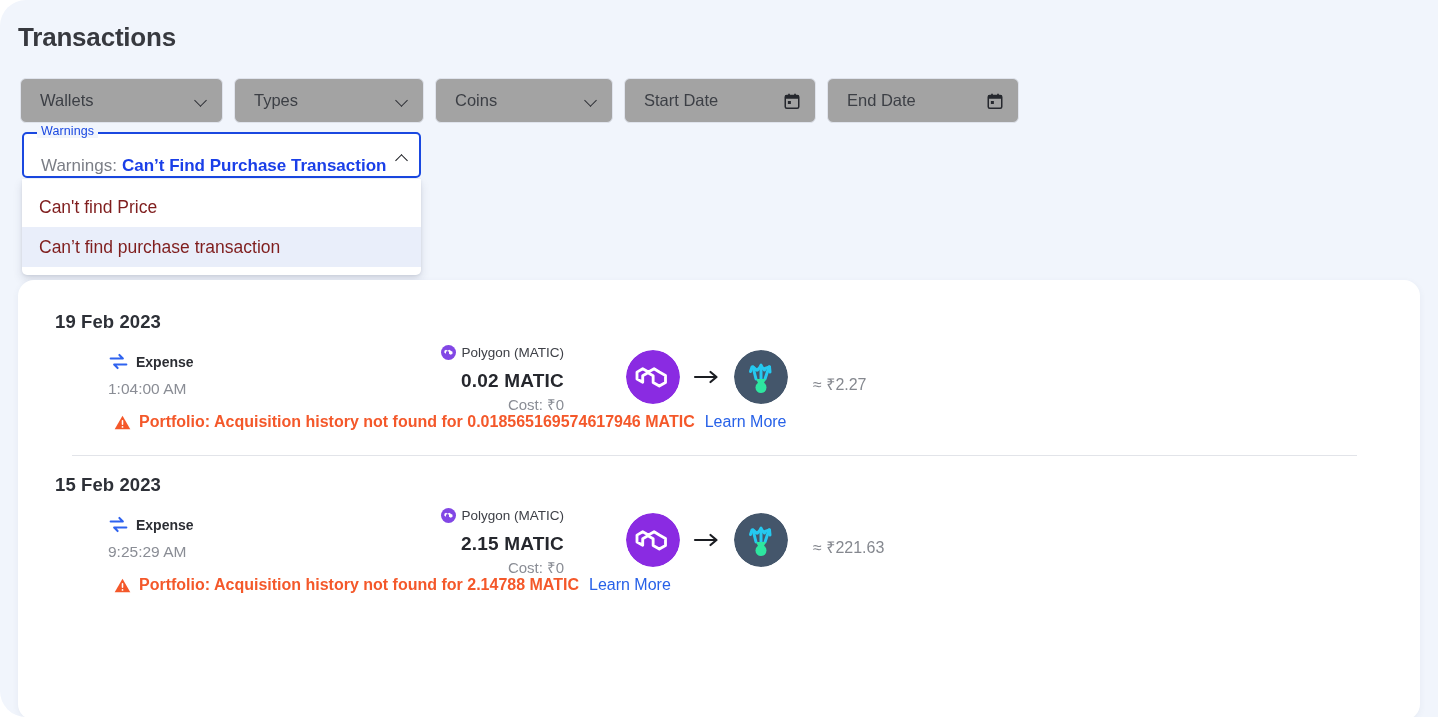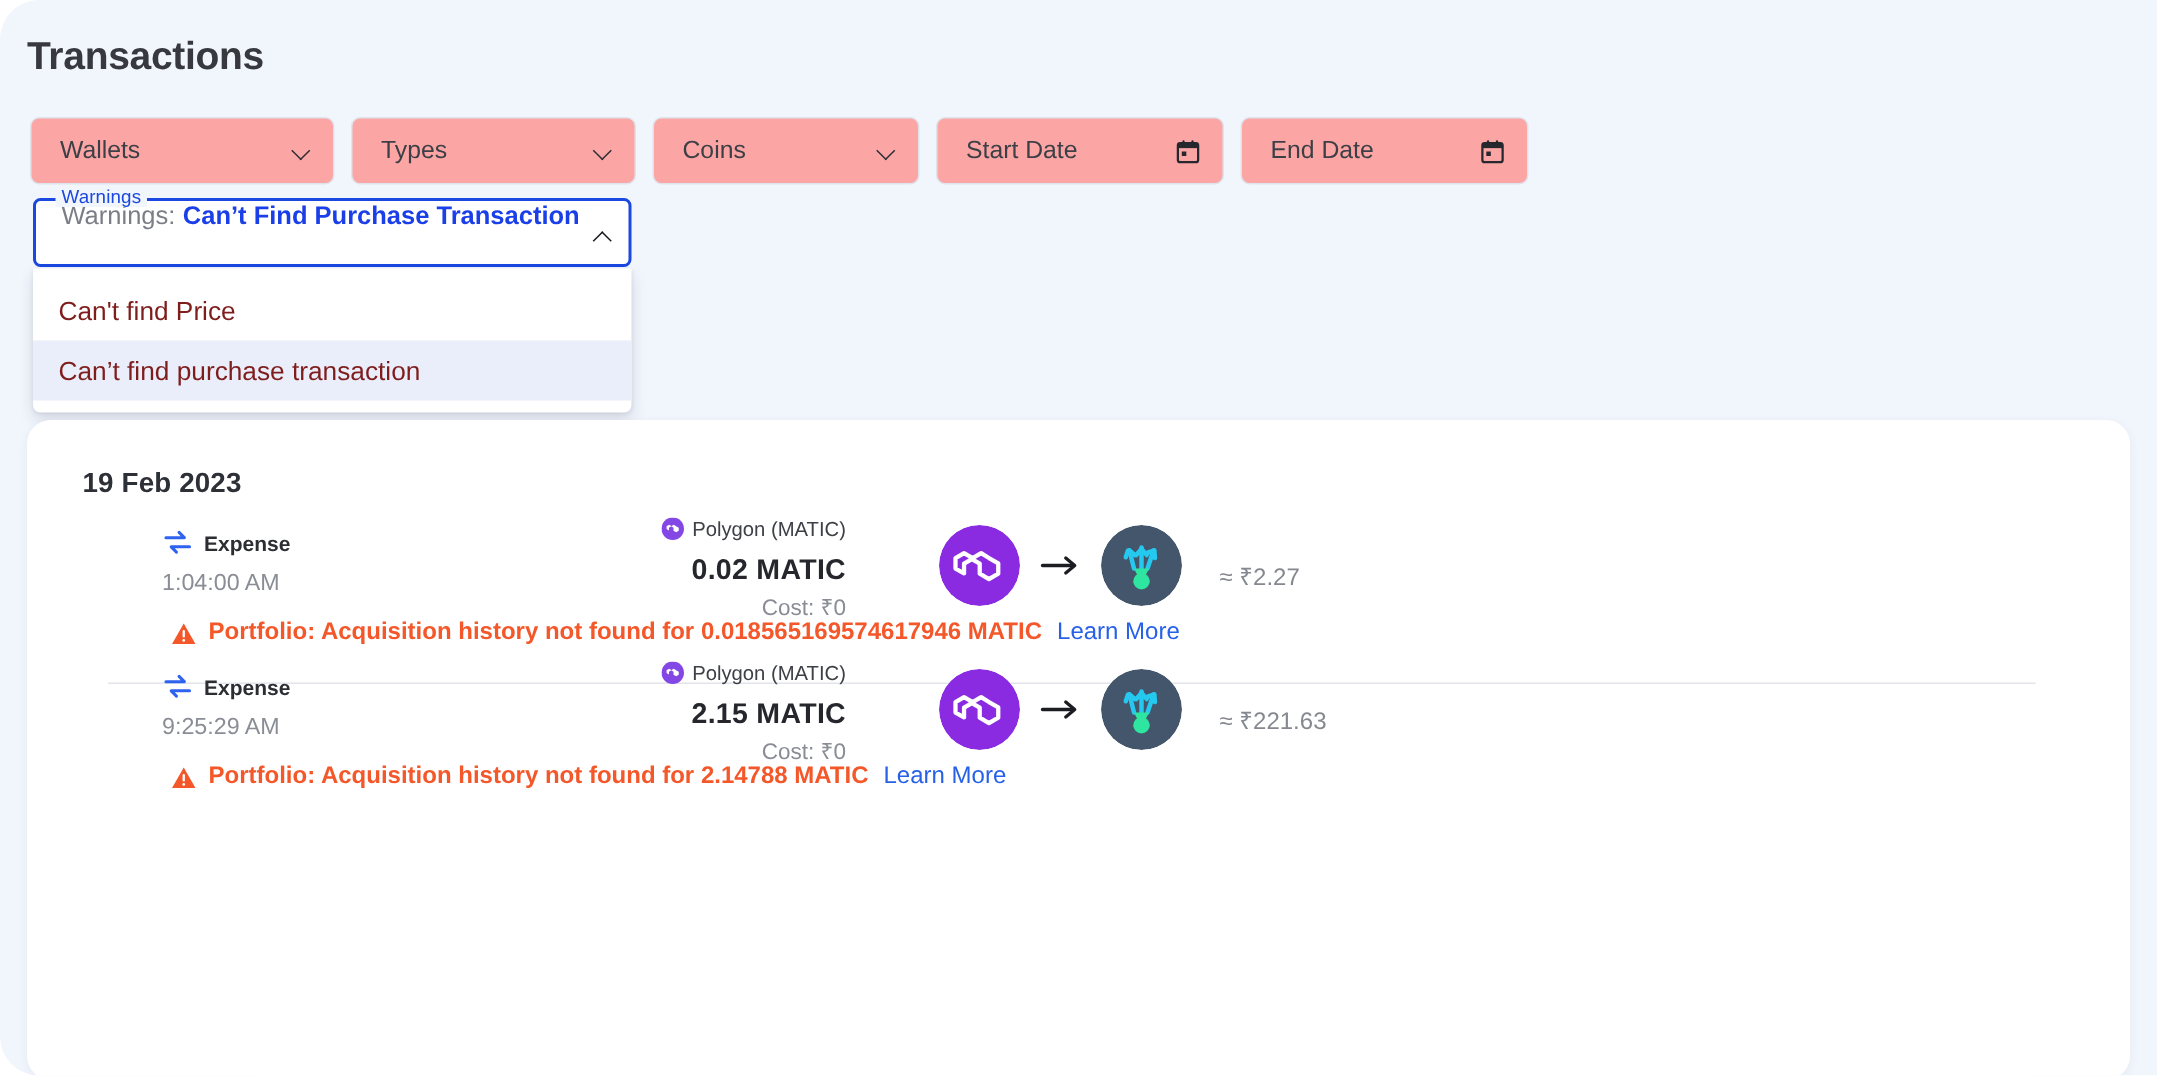--- a/index.html
+++ b/index.html
@@ -35,21 +35,21 @@
   
   .filter-bar {
     position: absolute;
     left: 20px;
     top: 78px;
     display: flex;
     gap: 11px;
   }
   .filter-field {
     height: 45px;
-    background: #fca5a5;
+    background: #a3a3a3;
     border: 1px solid #dfe3ec;
     border-radius: 6px;
     display: flex;
     align-items: center;
     padding: 0 14px 0 19px;
     font-size: 16.5px;
     color: #3c3f45;
     cursor: pointer;
     position: relative;
   }
@@ -86,21 +86,21 @@
     top: 132px;
     width: 399px;
   }
   .warnings-box {
     position: relative;
     height: 46px;
     background: #ffffff;
     border: 2px solid #1a48e0;
     border-radius: 5px;
     display: flex;
-    align-items: flex-start;
+    align-items: flex-end;
     padding: 0 12px 0 17px;
     cursor: pointer;
   }
   .warnings-legend {
     position: absolute;
     left: 13px;
     top: -9px;
     background: #f1f5fc;
     padding: 0 4px;
     font-size: 12.5px;
@@ -410,20 +410,21 @@
           </svg>
           <span>Portfolio: Acquisition history not found for 0.018565169574617946 MATIC</span>
           <span class="learn-more">Learn More</span>
         </div>
 
         <div class="row-divider" style="top:108px;"></div>
       </div>
     </div>
 
     <div class="day-group" style="margin-top:14px;">
+      <div class="day-header">15 Feb 2023</div>
 
       <div class="tx-row">
         <div class="tx-type">
           <svg class="swap-icon" viewBox="0 0 24 24">
             <path d="M3 8.5 H17 L13 4.5" fill="none" stroke="#2f63ef" stroke-width="2.3" stroke-linecap="round" stroke-linejoin="round"></path>
             <path d="M21 15.5 H7 L11 19.5" fill="none" stroke="#2f63ef" stroke-width="2.3" stroke-linecap="round" stroke-linejoin="round"></path>
           </svg>
           <span class="tx-type-label">Expense</span>
         </div>
         <div class="tx-time">9:25:29 AM</div>

